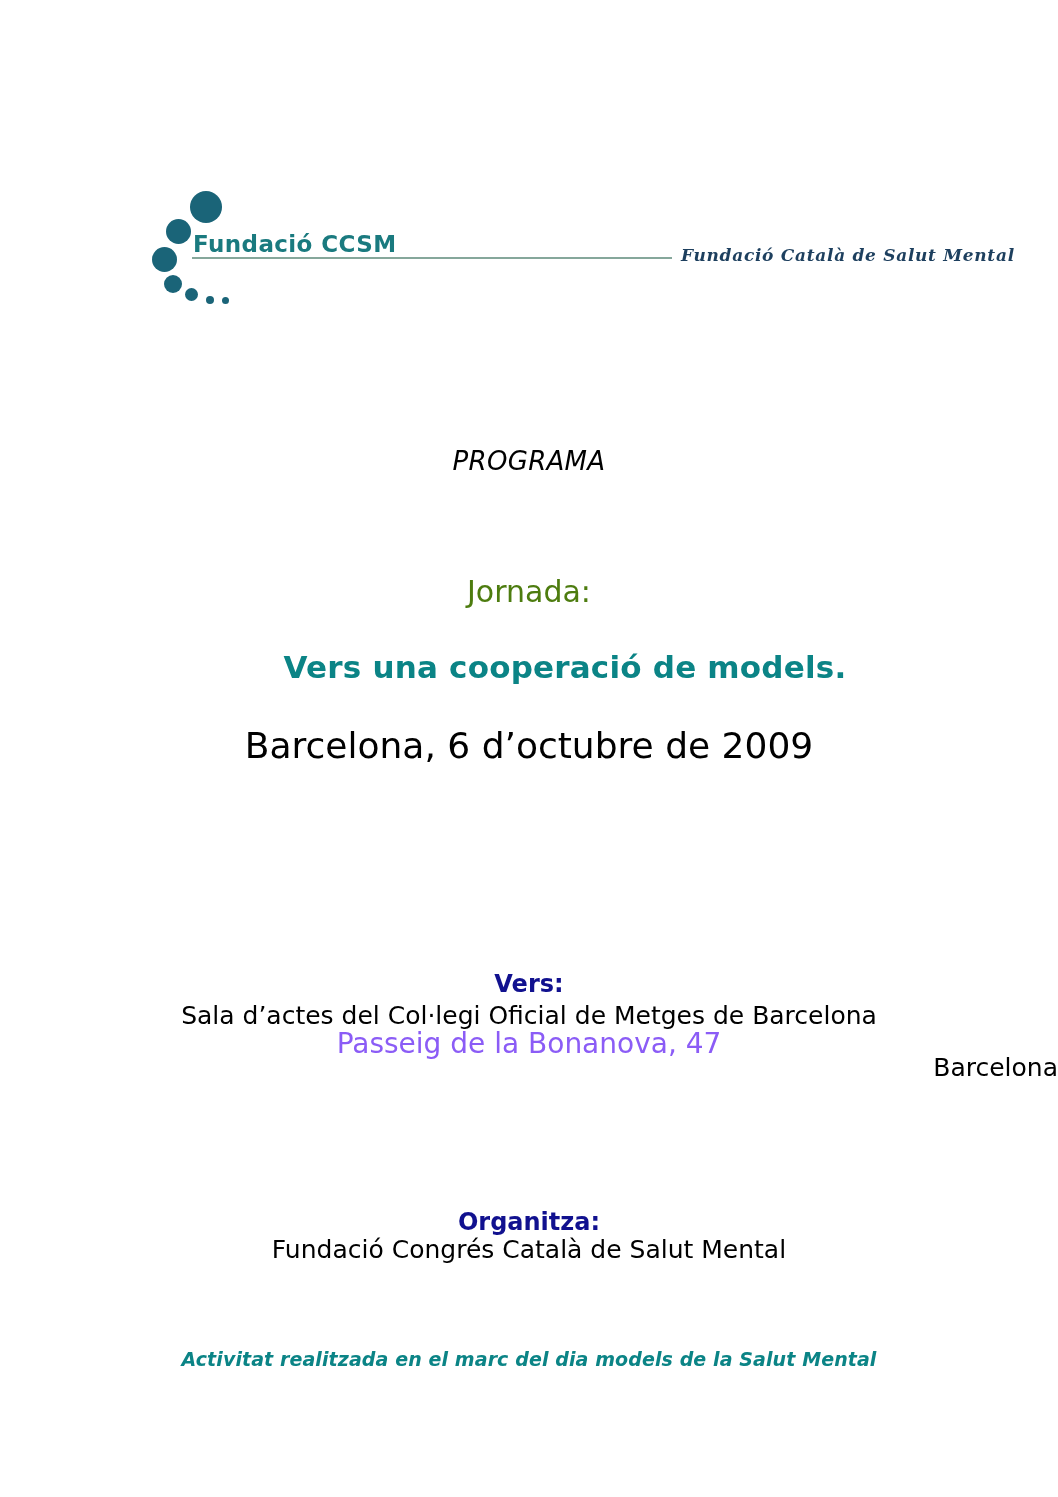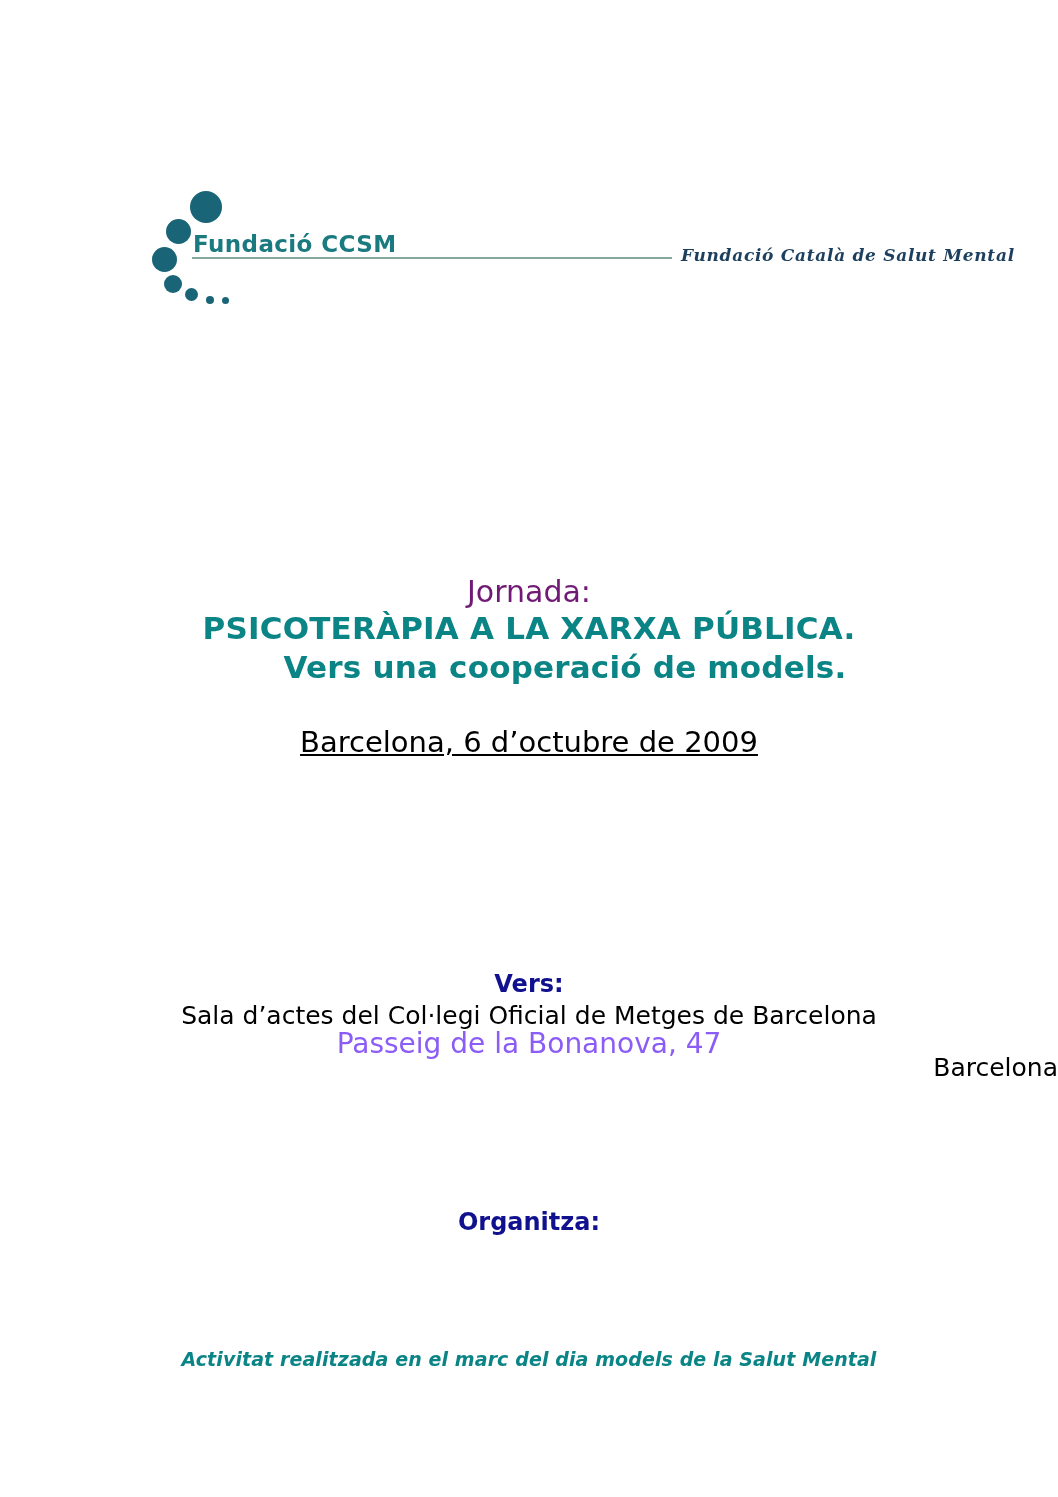--- a/index.html
+++ b/index.html
@@ -92,43 +92,42 @@
     top: 428px;
     font-size: 26px;
     font-style: italic;
     color: #000000;
     letter-spacing: 0.3px;
   }
 
   .jornada-label {
     top: 556px;
     font-size: 30px;
-    color: #701a75;
+    color: #4d7c0f;
   }
   .title-line-1 {
     top: 592px;
     font-size: 31px;
     font-weight: bold;
     color: #0b8486;
     letter-spacing: 0.2px;
   }
   .title-line-2 {
     top: 631px;
     font-size: 31px;
     font-weight: bold;
     color: #0b8486;
     letter-spacing: 0.2px;
     padding-left: 36px;
   }
 
   .date-line {
     top: 707px;
-    font-size: 29px;
+    font-size: 36px;
     color: #000000;
-    text-decoration: underline;
   }
 
   .lloc-label {
     top: 952px;
     font-size: 24px;
     font-weight: bold;
     color: #11118f;
   }
   .venue-1 { top:  983px; font-size: 25px; color: #000000; text-align: center; }
   .venue-2 { top: 1009px; font-size: 28px; color: #8b5cf6; }
@@ -172,35 +171,36 @@
       <span class="dot dot-7"></span>
     </div>
 
     <div class="logo-wordmark">Fundació CCSM</div>
 
     <div class="header-rule"></div>
 
     <div class="header-tagline">Fundació Català de Salut Mental</div>
   </div>
 
+  <div class="block programa">PROGRAMA</div>
 
   <div class="block jornada-label">Jornada:</div>
 
-  <div class="block title-line-1">PSICOTERÀPIA A LA XARXA PÚBLICA.</div>
 
   <div class="block title-line-2">Vers una cooperació de models.</div>
 
   <div class="block date-line">Barcelona, 6 d’octubre de 2009</div>
 
   <div class="block lloc-label">Vers:</div>
 
   <div class="block venue-1">Sala d’actes del Col·legi Oficial de Metges de Barcelona</div>
 
   <div class="block venue-2">Passeig de la Bonanova, 47</div>
 
   <div class="block venue-3">Barcelona</div>
 
   <div class="block organitza-label">Organitza:</div>
 
+  <div class="block organizer-name">Fundació Congrés Català de Salut Mental</div>
 
   <div class="block footer-note">Activitat realitzada en el marc del dia models de la Salut Mental</div>
 
 </div>
 
 </body></html>

